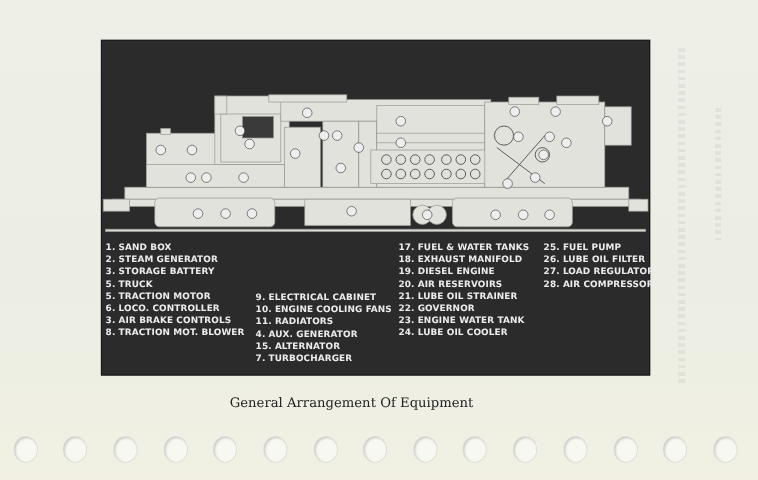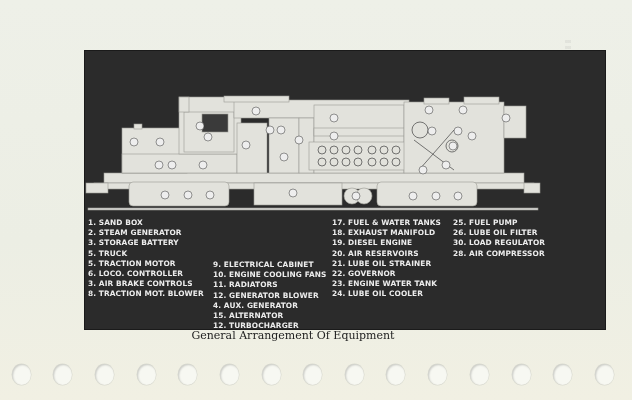--- a/index.html
+++ b/index.html
@@ -6,21 +6,21 @@
   body {
     width: 632px; height: 400px; overflow: hidden; position: relative;
     background: #eef0e6;
     font-family: "DejaVu Sans", sans-serif;
   }
   .page {
     position: absolute; left: 0; top: 0; width: 632px; height: 400px;
     background: linear-gradient(180deg, #eef0e8 0%, #eceee4 60%, #f1f0e3 100%);
   }
   .plate {
-    position: absolute; left: 84px; top: 50px; width: 522px; height: 280px;
+    position: absolute; left: 84px; top: 33px; width: 458px; height: 280px;
     background: #2b2b2b;
     box-shadow: inset 0 0 0 1px #1a1a1a;
   }
   .plate svg { position: absolute; left: 0; top: 0; }
   .legend {
     position: absolute; top: 168px; left: 0; width: 458px;
     font-family: "DejaVu Sans", sans-serif; font-weight: bold;
     font-size: 7.4px; color: #ececec; letter-spacing: 0.1px;
   }
   .legend .col { position: absolute; top: 0; }
@@ -161,39 +161,38 @@
         <div class="item">5. TRUCK</div>
         <div class="item">5. TRACTION MOTOR</div>
         <div class="item">6. LOCO. CONTROLLER</div>
         <div class="item">3. AIR BRAKE CONTROLS</div>
         <div class="item">8. TRACTION MOT. BLOWER</div>
       </div>
       <div class="col" style="left:129px;margin-top:42px;">
         <div class="item">9. ELECTRICAL CABINET</div>
         <div class="item">10. ENGINE COOLING FANS</div>
         <div class="item">11. RADIATORS</div>
-        <div class="item">12. GENERATOR BLOWER</div>
         <div class="item">4. AUX. GENERATOR</div>
         <div class="item">15. ALTERNATOR</div>
-        <div class="item">12. TURBOCHARGER</div>
+        <div class="item">7. TURBOCHARGER</div>
       </div>
       <div class="col" style="left:248px;">
         <div class="item">17. FUEL &amp; WATER TANKS</div>
         <div class="item">18. EXHAUST MANIFOLD</div>
         <div class="item">19. DIESEL ENGINE</div>
         <div class="item">20. AIR RESERVOIRS</div>
         <div class="item">21. LUBE OIL STRAINER</div>
         <div class="item">22. GOVERNOR</div>
         <div class="item">23. ENGINE WATER TANK</div>
         <div class="item">24. LUBE OIL COOLER</div>
       </div>
       <div class="col" style="left:369px;">
         <div class="item">25. FUEL PUMP</div>
         <div class="item">26. LUBE OIL FILTER</div>
-        <div class="item">30. LOAD REGULATOR</div>
+        <div class="item">27. LOAD REGULATOR</div>
         <div class="item">28. AIR COMPRESSOR</div>
       </div>
     </div>
   </div>
 
   <div class="caption cap1">General Arrangement Of Equipment</div>
 
   <div class="holes">
     <div class="hole" style="left:12px"></div>
     <div class="hole" style="left:53px"></div>

